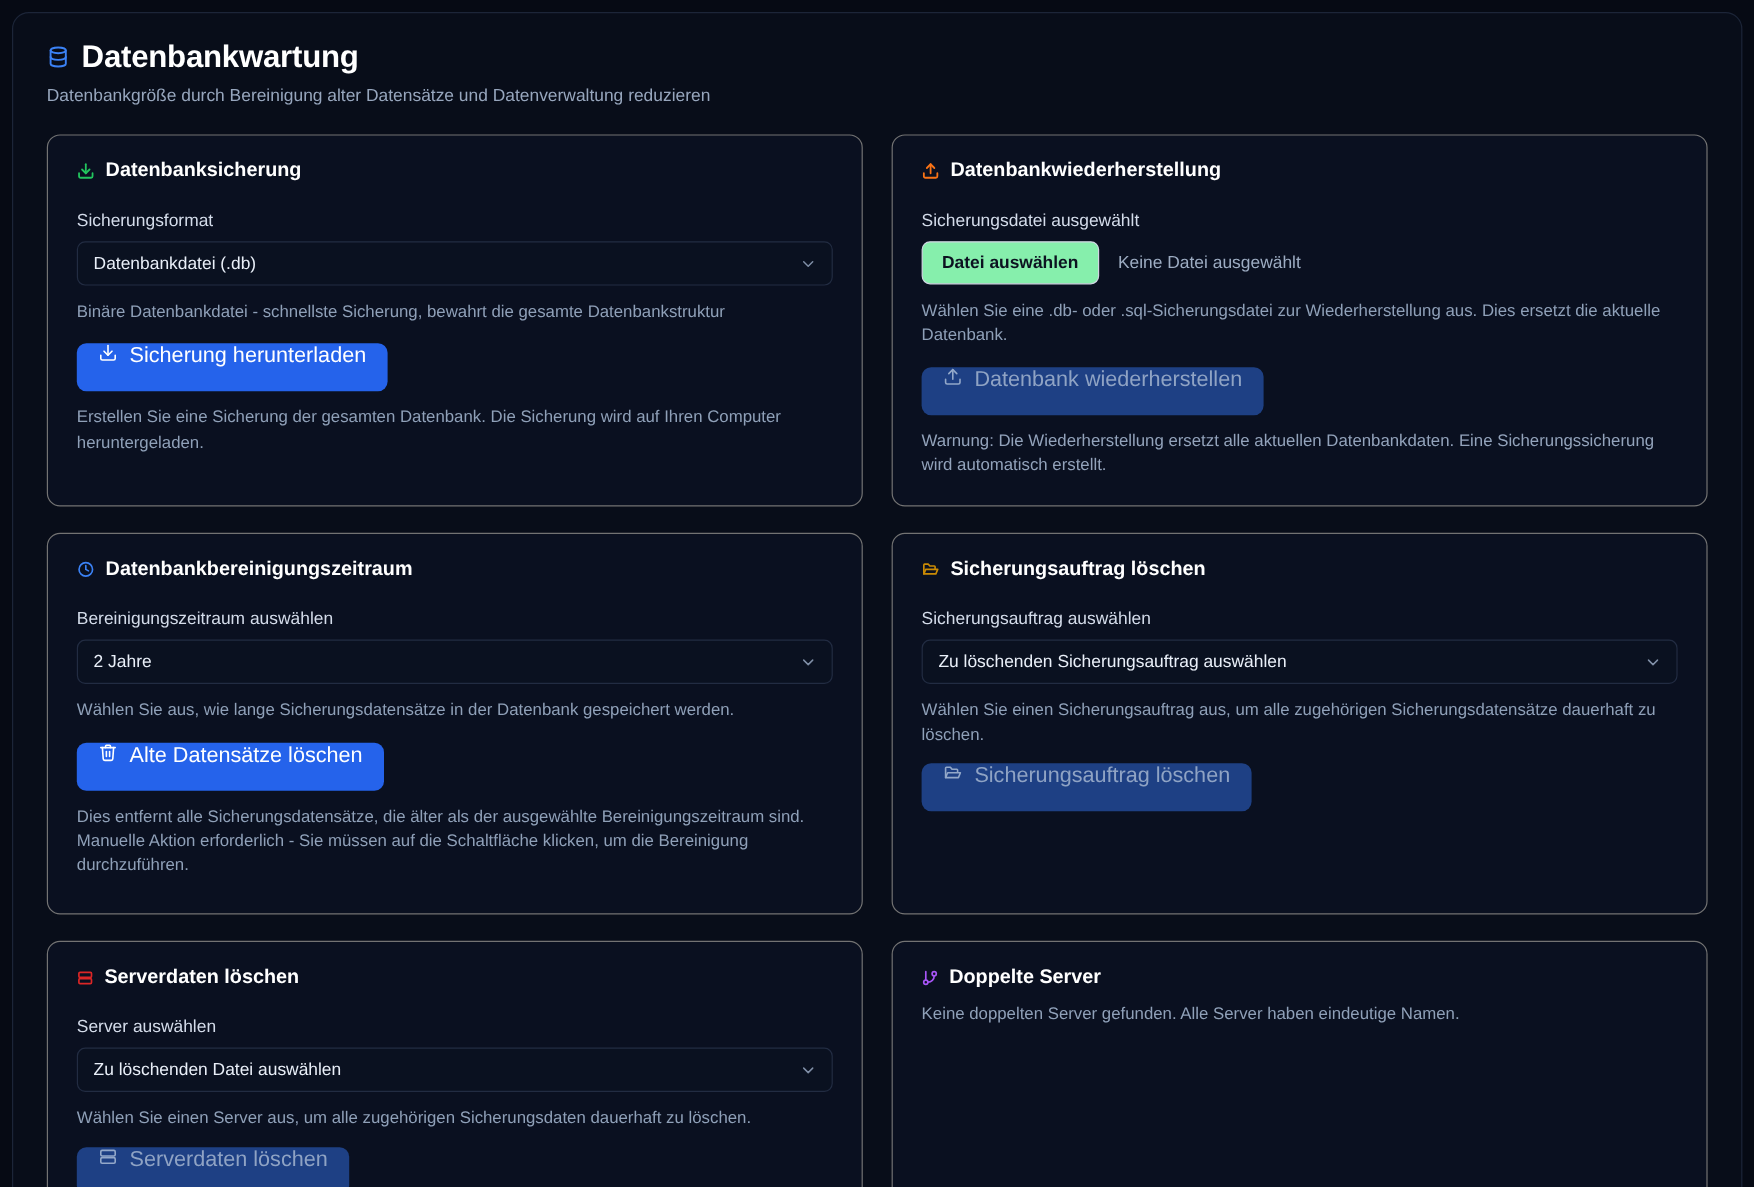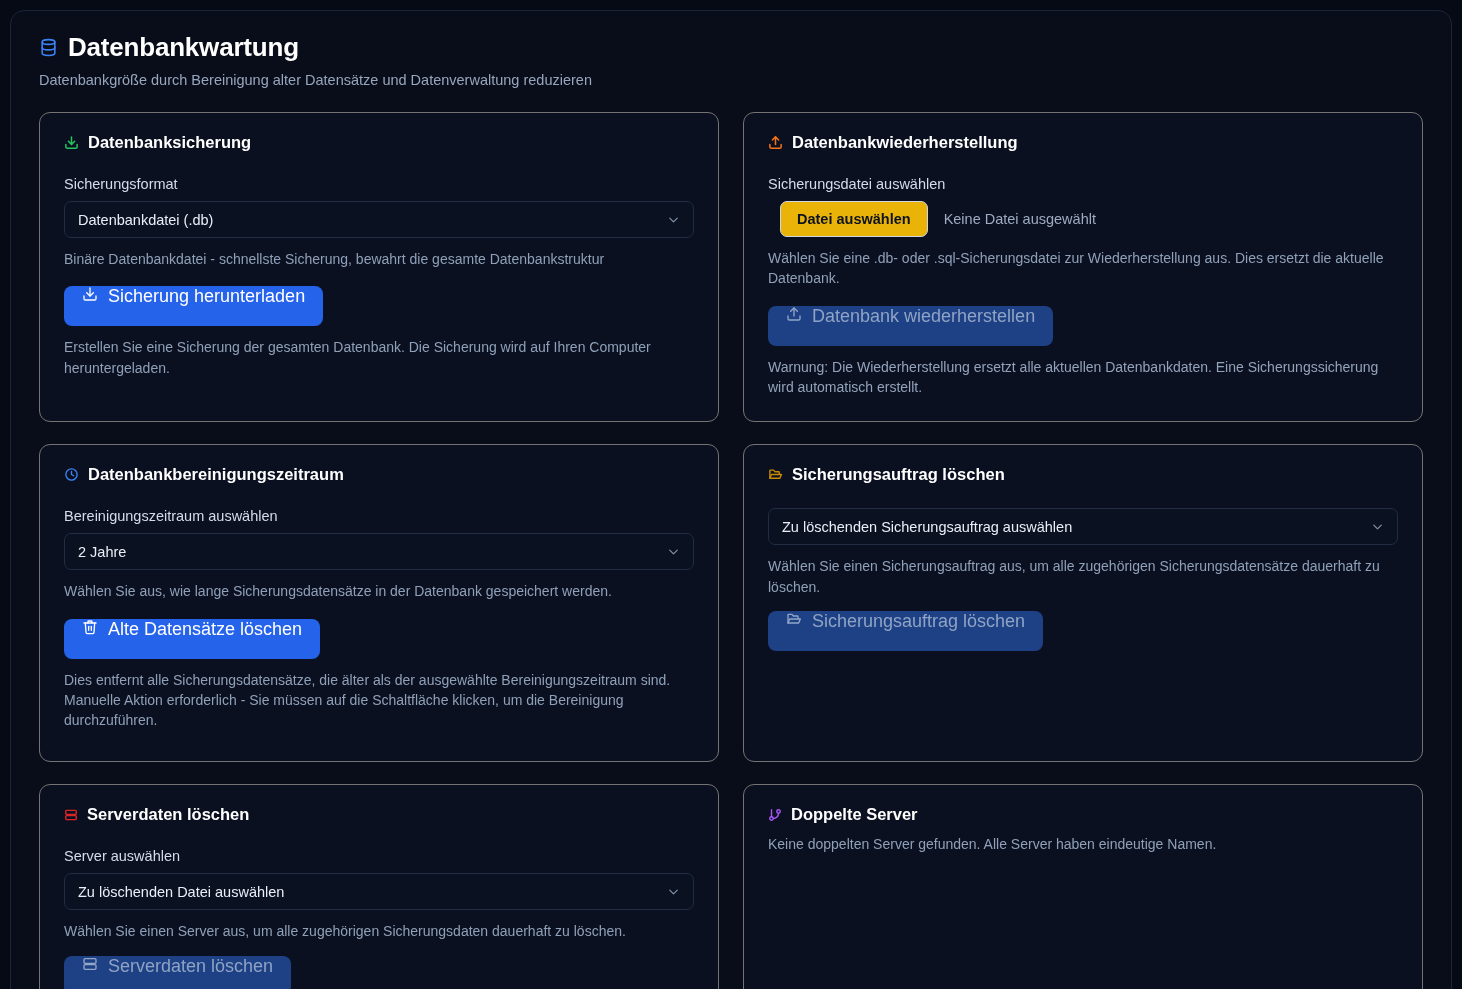--- a/index.html
+++ b/index.html
@@ -149,31 +149,30 @@
   .btn-row { margin-top: 17px; }
   .btn-row.tight { margin-top: 14px; }
 
   
   .file-row {
     display: flex;
     align-items: center;
     gap: 16px;
   }
   .file-btn {
-    background: #eab308;
+    background: #86efac;
     color: #0c1220;
     font-weight: bold;
     font-size: 14.5px;
     border: 1px solid #cfd6e2;
     border-radius: 7px;
     height: 36px;
     padding: 0 16px;
     font-family: inherit;
     cursor: pointer;
-    margin-left: 12px;
   }
   .file-status {
     font-size: 14.5px;
     color: #9dacc2;
   }
 
   .icon { display: inline-flex; align-items: center; justify-content: center; }
   svg { display: block; }
 </style>
 </head>
@@ -241,21 +240,21 @@
           <span class="icon">
             <svg width="15" height="15" viewBox="0 0 24 24" fill="none" stroke="#f97316" stroke-width="2.4" stroke-linecap="round" stroke-linejoin="round">
               <path d="M21 15v4a2 2 0 0 1-2 2H5a2 2 0 0 1-2-2v-4"></path>
                 <polyline points="17 8 12 3 7 8"></polyline>
                 <line x1="12" y1="3" x2="12" y2="15"></line>
             </svg>
           </span>
           <div class="card-title">Datenbankwiederherstellung</div>
         </div>
 
-        <div class="field-label">Sicherungsdatei auswählen</div>
+        <div class="field-label">Sicherungsdatei ausgewählt</div>
         <div class="file-row">
           <button class="file-btn">Datei auswählen</button>
           <span class="file-status">Keine Datei ausgewählt</span>
         </div>
         <div class="help">Wählen Sie eine .db- oder .sql-Sicherungsdatei zur Wiederherstellung aus. Dies ersetzt die aktuelle Datenbank.</div>
 
         <div class="btn-row">
           <button class="btn btn-disabled">
             <span class="icon">
               <svg width="16" height="16" viewBox="0 0 24 24" fill="none" stroke="#93a8c9" stroke-width="2" stroke-linecap="round" stroke-linejoin="round">
@@ -313,20 +312,21 @@
         <div class="card-head">
           <span class="icon">
             <svg width="15" height="15" viewBox="0 0 24 24" fill="none" stroke="#ca8a04" stroke-width="2.2" stroke-linecap="round" stroke-linejoin="round">
               <path d="M3 18V6a1 1 0 0 1 1-1h5l2 2.5h6a1 1 0 0 1 1 1V11"></path>
                 <path d="M3 18l2.5-6h16L19 18z"></path>
             </svg>
           </span>
           <div class="card-title">Sicherungsauftrag löschen</div>
         </div>
 
+        <div class="field-label">Sicherungsauftrag auswählen</div>
         <div class="select">
           <span>Zu löschenden Sicherungsauftrag auswählen</span>
           <span class="chev">
             <svg width="15" height="15" viewBox="0 0 24 24" fill="none" stroke="#7f8ea6" stroke-width="2" stroke-linecap="round" stroke-linejoin="round">
                 <polyline points="6 9 12 15 18 9"></polyline>
               </svg>
           </span>
         </div>
         <div class="help">Wählen Sie einen Sicherungsauftrag aus, um alle zugehörigen Sicherungsdatensätze dauerhaft zu löschen.</div>
 

